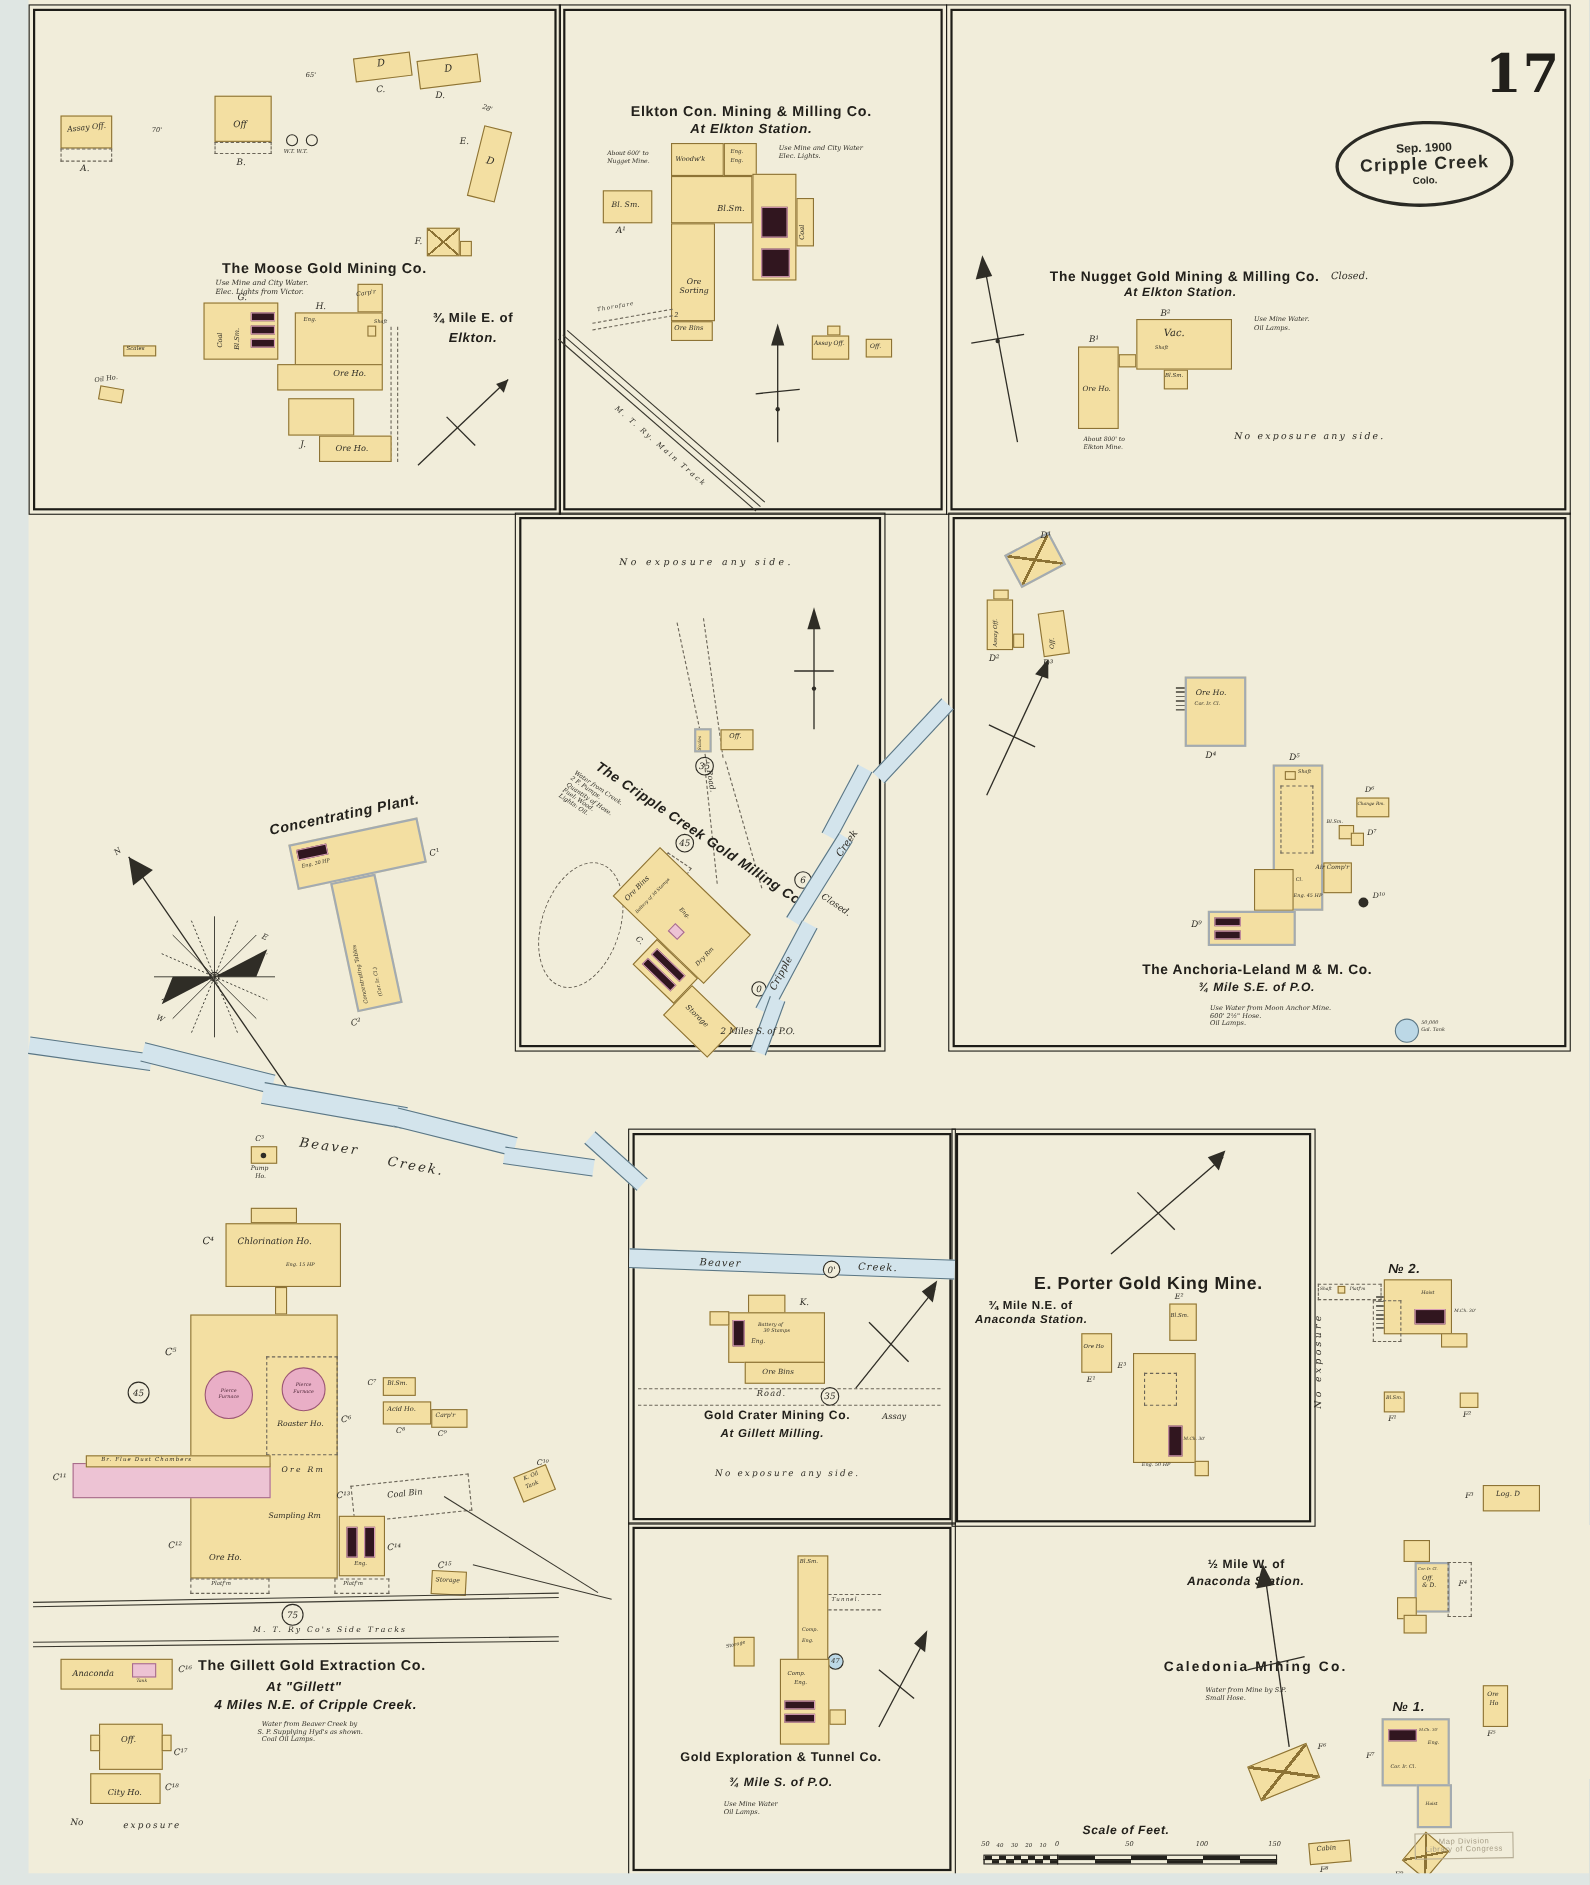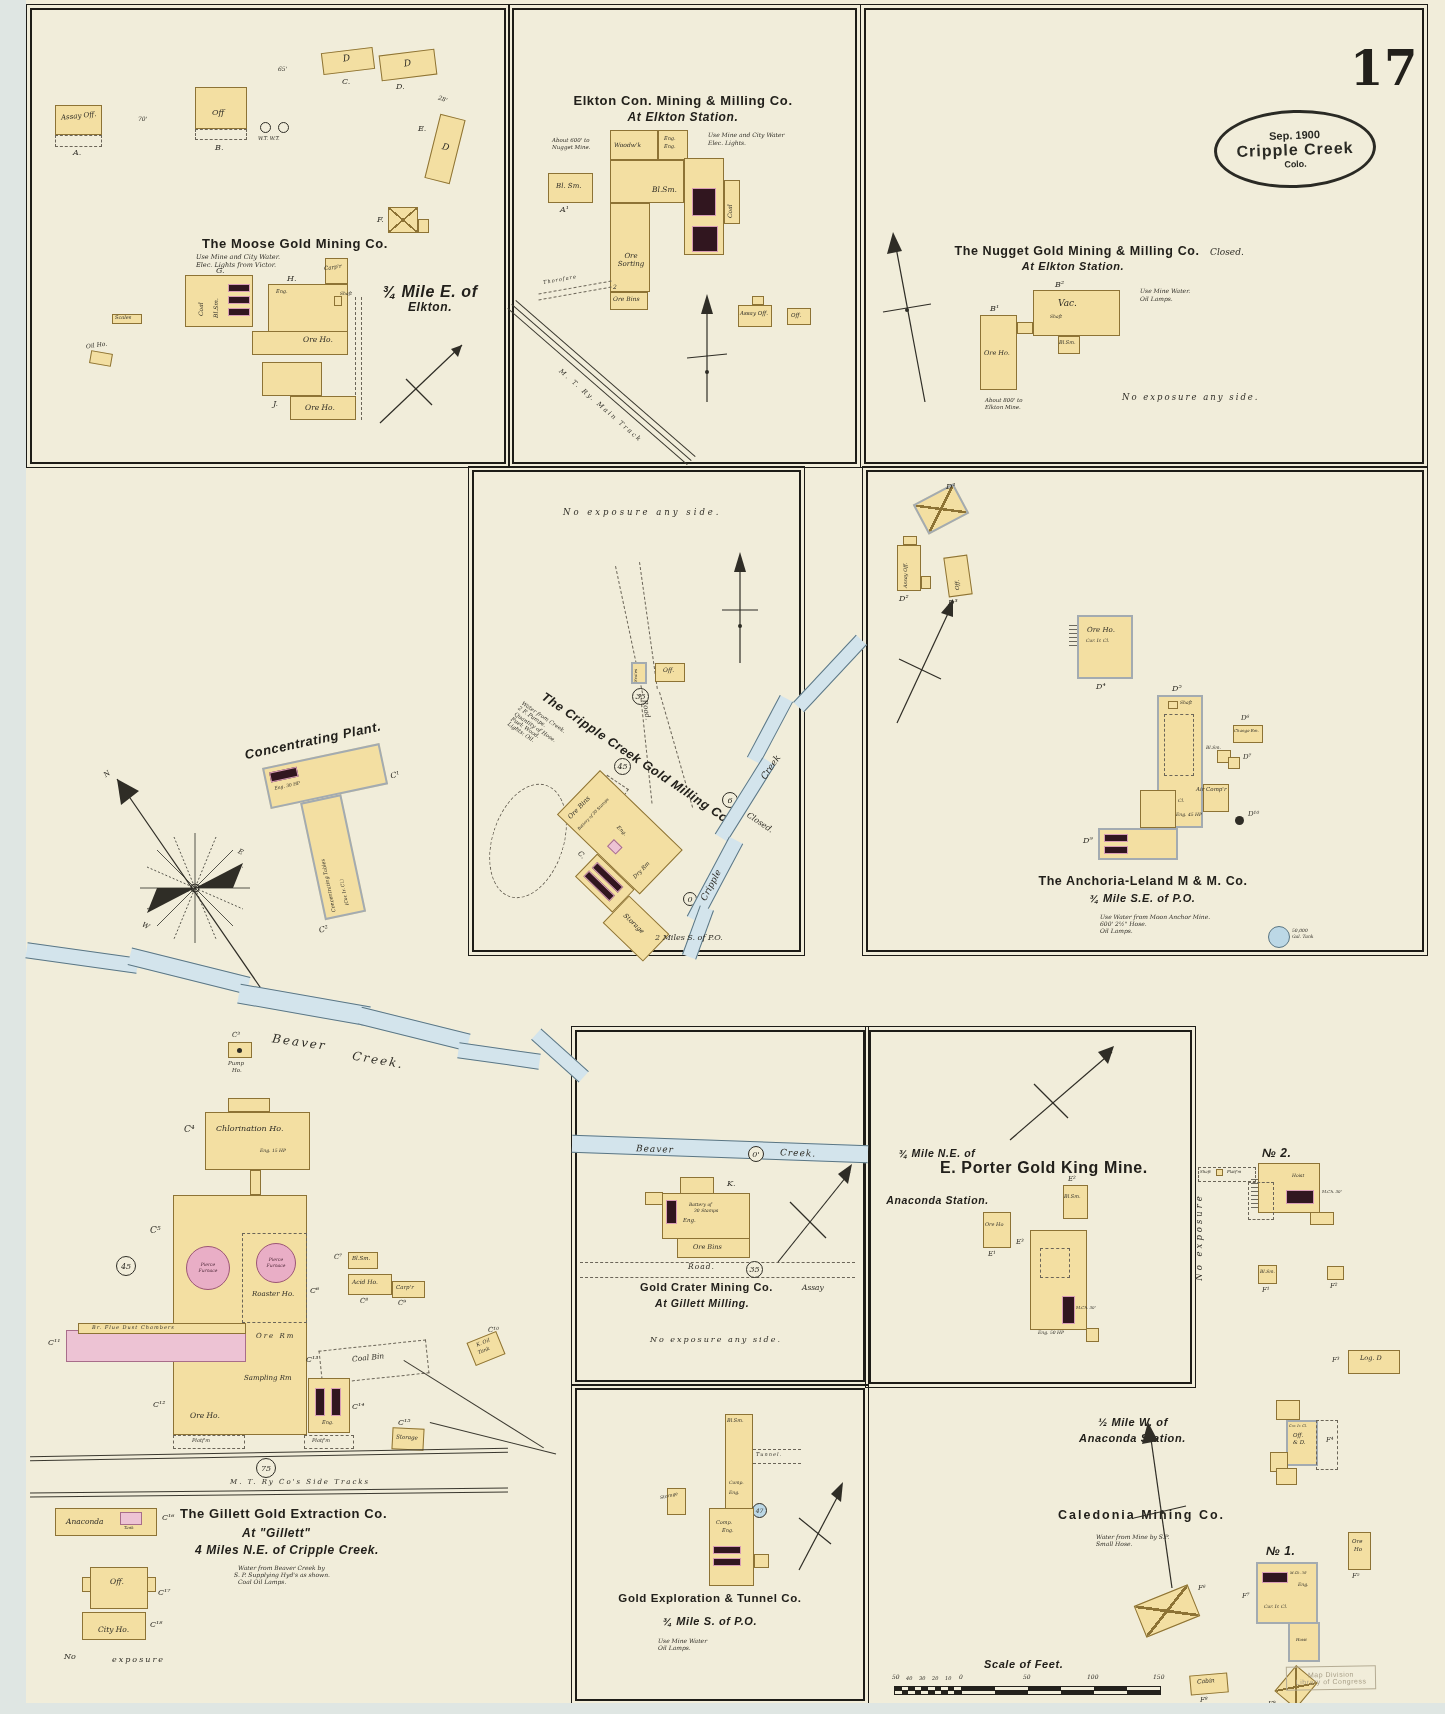--- a/index.html
+++ b/index.html
@@ -80,21 +80,21 @@
   <div class="lb" style="left:438px;top:96px;font-size:6px;transform:rotate(20deg)">28'</div>
   <div class="b" style="left:432px;top:116px;width:26px;height:66px;transform:rotate(14deg)"></div>
   <div class="lb" style="left:418px;top:124px">E.</div>
   <div class="lb" style="left:442px;top:142px;font-size:9px;transform:rotate(14deg)">D</div>
   <div class="b x" style="left:388px;top:207px;width:30px;height:26px"></div>
   <div class="b" style="left:418px;top:219px;width:11px;height:14px"></div>
   <div class="lb" style="left:377px;top:215px">F.</div>
   <div class="t ct" style="left:180px;top:236px;width:230px;font-size:13px">The Moose Gold Mining Co.</div>
   <div class="lb" style="left:196px;top:254px;font-size:6.5px">Use Mine and City Water.</div>
   <div class="lb" style="left:196px;top:262px;font-size:6.5px">Elec. Lights from Victor.</div>
-  <div class="t ct" style="left:380px;top:282px;width:100px;font-size:16px;font-style:italic">¾ Mile E. of</div>
+  <div class="t ct" style="left:380px;top:282px;width:100px;font-size:12px;">¾ Mile E. of</div>
   <div class="t ct" style="left:380px;top:300px;width:100px;font-size:12px;font-style:italic">Elkton.</div>
   <div class="b" style="left:185px;top:275px;width:68px;height:52px"></div>
   <div class="lb v" style="left:198px;top:286px;font-size:6px;height:30px">Coal</div>
   <div class="lb v" style="left:213px;top:284px;font-size:6px;height:34px">Bl.Sm.</div>
   <div class="blr" style="left:228px;top:284px;width:22px;height:8px"></div>
   <div class="blr" style="left:228px;top:296px;width:22px;height:8px"></div>
   <div class="blr" style="left:228px;top:308px;width:22px;height:8px"></div>
   <div class="lb" style="left:216px;top:266px">G.</div>
   <div class="b" style="left:325px;top:258px;width:23px;height:26px"></div>
   <div class="lb" style="left:324px;top:264px;font-size:5.5px;transform:rotate(-8deg)">Carp'r</div>
@@ -481,21 +481,21 @@
       <polygon class="ah" points="58,4 46,16 56,24"></polygon>
     <line class="ar" x1="14" y1="40" x2="46" y2="66"></line>
   </svg>
 
   <svg style="left:1002px;top:1042px" width="120" height="105">
     <line class="ar" x1="8" y1="98" x2="110" y2="10"></line>
       <polygon class="ah" points="112,4 96,10 106,22"></polygon>
     <line class="ar" x1="32" y1="42" x2="66" y2="76"></line>
   </svg>
   <div class="t" style="left:940px;top:1158px;font-size:16px">E. Porter Gold King Mine.</div>
-  <div class="t ct" style="left:882px;top:1147px;width:110px;font-size:10.5px;font-style:italic">¾ Mile N.E. of</div>
+  <div class="t ct" style="left:882px;top:1181px;width:110px;font-size:10.5px;">¾ Mile N.E. of</div>
   <div class="t ct" style="left:875px;top:1194px;width:125px;font-size:10.5px;font-style:italic">Anaconda Station.</div>
   <div class="b" style="left:1063px;top:1185px;width:25px;height:34px"></div>
   <div class="lb" style="left:1068px;top:1175px;font-size:7px">E²</div>
   <div class="lb" style="left:1064px;top:1194px;font-size:5px">Bl.Sm.</div>
   <div class="b" style="left:983px;top:1212px;width:28px;height:36px"></div>
   <div class="lb" style="left:985px;top:1222px;font-size:5px">Ore Ho</div>
   <div class="lb" style="left:988px;top:1250px;font-size:7px">E¹</div>
   <div class="b" style="left:1030px;top:1230px;width:57px;height:100px"></div>
   <div class="b ds" style="left:1040px;top:1248px;width:30px;height:30px"></div>
   <div class="lb" style="left:1016px;top:1238px;font-size:7px">E³</div>
@@ -518,21 +518,21 @@
   <div class="b ds" style="left:1248px;top:1182px;width:26px;height:38px"></div>
   <div class="b" style="left:1310px;top:1212px;width:24px;height:13px"></div>
   <div class="b" style="left:1258px;top:1265px;width:19px;height:19px"></div>
   <div class="lb" style="left:1260px;top:1269px;font-size:4.5px">Bl.Sm.</div>
   <div class="lb" style="left:1262px;top:1286px;font-size:7px">F¹</div>
   <div class="b" style="left:1327px;top:1266px;width:17px;height:14px"></div>
   <div class="lb" style="left:1330px;top:1282px;font-size:7px">F²</div>
   <div class="b" style="left:1348px;top:1350px;width:52px;height:24px"></div>
   <div class="lb" style="left:1360px;top:1355px;font-size:6.5px">Log. D</div>
   <div class="lb" style="left:1332px;top:1356px;font-size:7px">F³</div>
-  <div class="t ct" style="left:1068px;top:1416px;width:130px;font-size:11px;font-style:italic">½ Mile W. of</div>
+  <div class="t ct" style="left:1068px;top:1416px;width:130px;font-size:11px;">½ Mile W. of</div>
   <div class="t ct" style="left:1060px;top:1432px;width:145px;font-size:11px;font-style:italic">Anaconda Station.</div>
   <div class="b" style="left:1276px;top:1400px;width:24px;height:20px"></div>
   <div class="b gr" style="left:1286px;top:1420px;width:32px;height:46px"></div>
   <div class="lb" style="left:1293px;top:1432px;font-size:5.5px">Off.</div>
   <div class="lb" style="left:1293px;top:1439px;font-size:5.5px">&amp; D.</div>
   <div class="lb" style="left:1289px;top:1424px;font-size:3.5px">Cor. Ir. Cl.</div>
   <div class="b" style="left:1270px;top:1452px;width:18px;height:20px"></div>
   <div class="b" style="left:1276px;top:1468px;width:21px;height:17px"></div>
   <div class="b ds" style="left:1316px;top:1420px;width:22px;height:50px"></div>
   <div class="lb" style="left:1326px;top:1436px;font-size:7px">F⁴</div>

